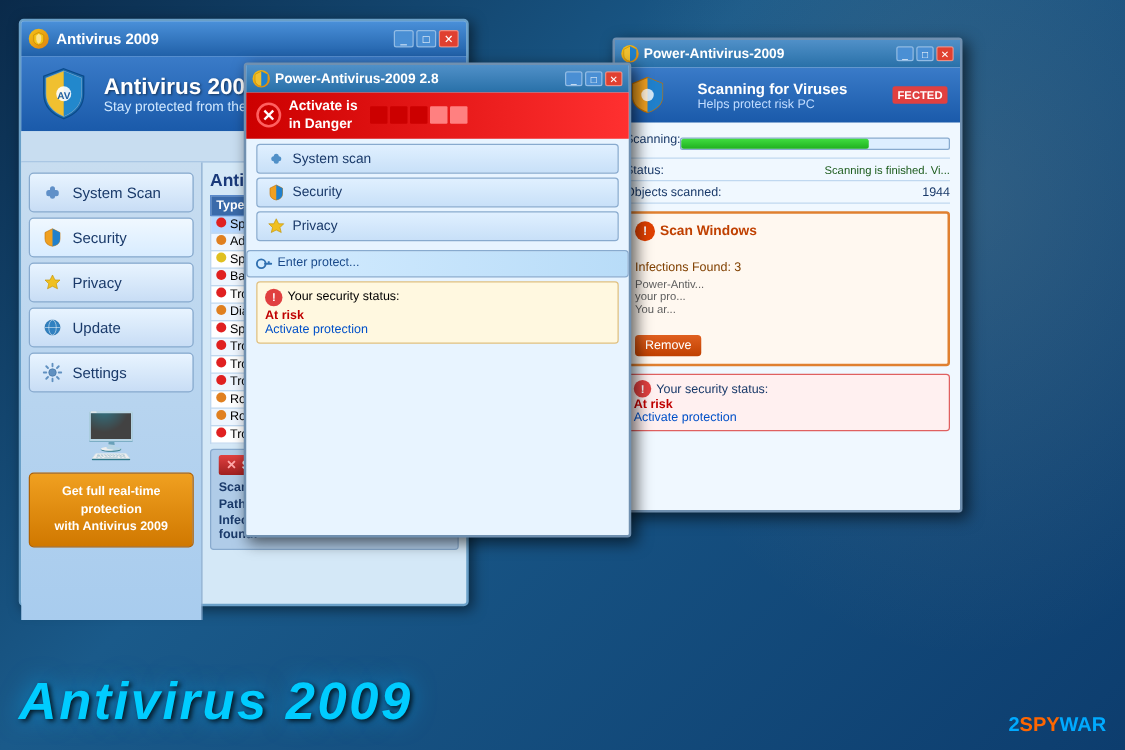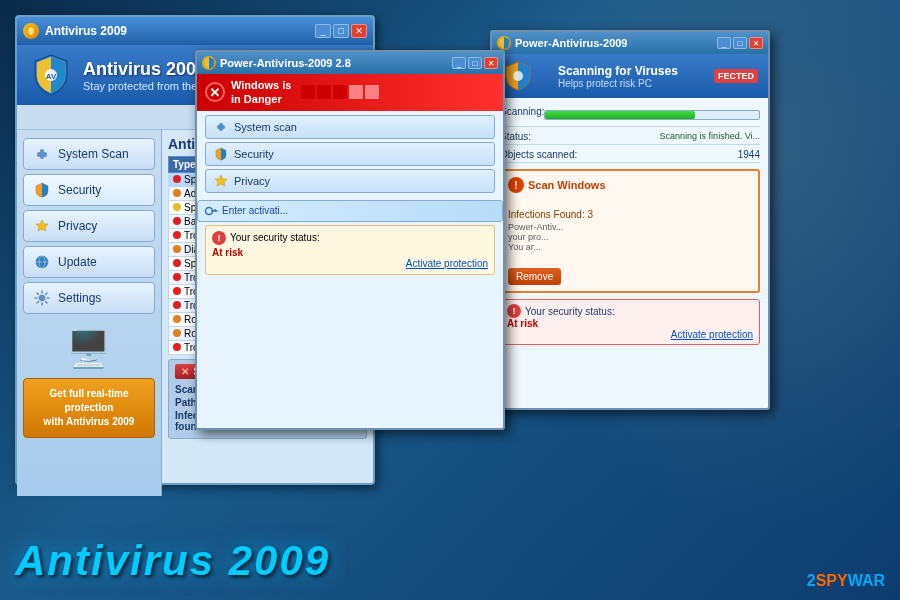--- a/index.html
+++ b/index.html
@@ -493,24 +493,22 @@
       font-size: 10px;
     }
 
     .at-risk {
       color: #c00000;
       font-weight: bold;
     }
 
     .activate-link {
       color: #0050c8;
-      text-decoration: underline;
       cursor: pointer;
       font-size: 10px;
-      text-align: right;
     }
 
     
     .bottom-title {
       position: absolute;
       bottom: 15px;
       left: 15px;
       font-size: 42px;
       font-weight: bold;
       font-style: italic;
@@ -792,21 +790,21 @@
     <div class="win-controls">
       <div class="win-btn minimize" style="width:14px;height:12px;font-size:8px;">_</div>
       <div class="win-btn maximize" style="width:14px;height:12px;font-size:8px;">□</div>
       <div class="win-btn close" style="width:14px;height:12px;font-size:8px;">✕</div>
     </div>
   </div>
 
   <div class="danger-banner">
     <div style="background:#cc0000;border-radius:50%;width:20px;height:20px;display:flex;align-items:center;justify-content:center;color:white;font-weight:bold;font-size:13px;border:2px solid #ff6060;">✕</div>
     <div class="danger-text">
-      <div>Windows is</div>
+      <div>Activate is</div>
       <div>in Danger</div>
     </div>
     <div class="danger-progress">
       <div class="danger-bar filled"></div>
       <div class="danger-bar filled"></div>
       <div class="danger-bar filled"></div>
       <div class="danger-bar"></div>
       <div class="danger-bar"></div>
     </div>
   </div>
@@ -833,21 +831,21 @@
       <span>Privacy</span>
     </div>
   </div>
 
   <div class="activation-row">
     <svg width="14" height="14" viewBox="0 0 14 14">
       <circle cx="5" cy="7" r="3.5" fill="none" stroke="#3070b0" stroke-width="1.5"></circle>
       <line x1="8" y1="7" x2="13" y2="7" stroke="#3070b0" stroke-width="1.5" stroke-linecap="round"></line>
       <line x1="11" y1="5" x2="11" y2="7" stroke="#3070b0" stroke-width="1.5"></line>
     </svg>
-    <span>Enter activati...</span>
+    <span>Enter protect...</span>
   </div>
 
   <div style="padding:0 8px 4px;">
     <div style="background:#fff8e0;border:1px solid #e0c080;border-radius:3px;padding:5px 6px;font-size:10px;">
       <div style="display:flex;align-items:center;gap:4px;margin-bottom:2px;">
         <div style="width:14px;height:14px;background:#e04040;border-radius:50%;display:flex;align-items:center;justify-content:center;color:white;font-size:9px;font-weight:bold;">!</div>
         <span>Your security status:</span>
       </div>
       <div class="at-risk">At risk</div>
       <div class="activate-link">Activate protection</div>

